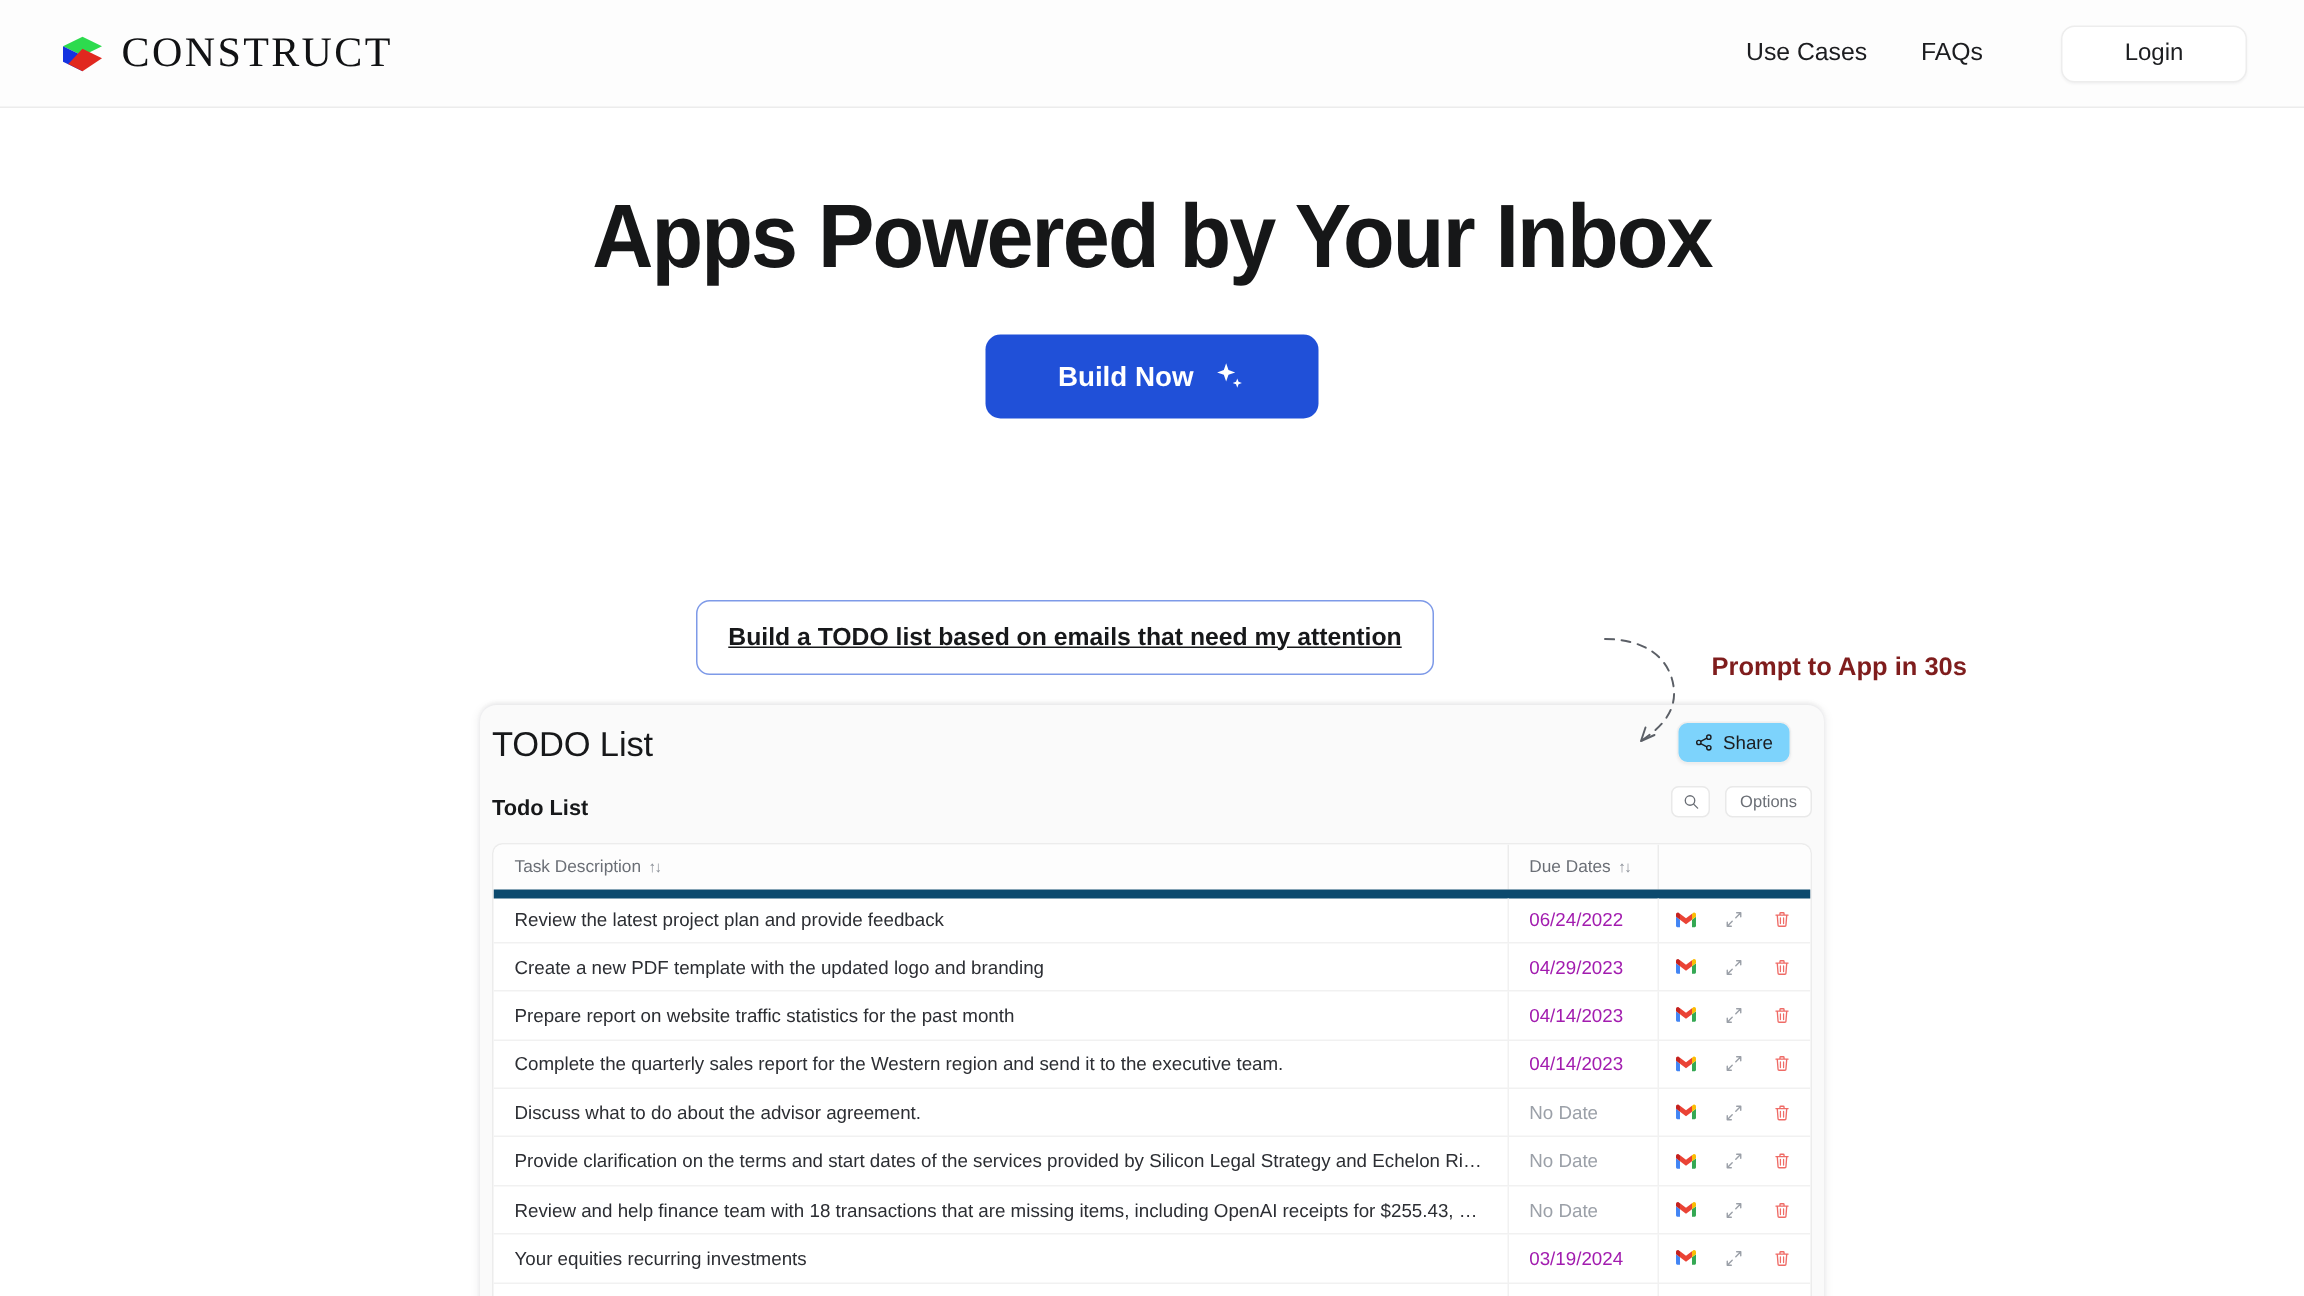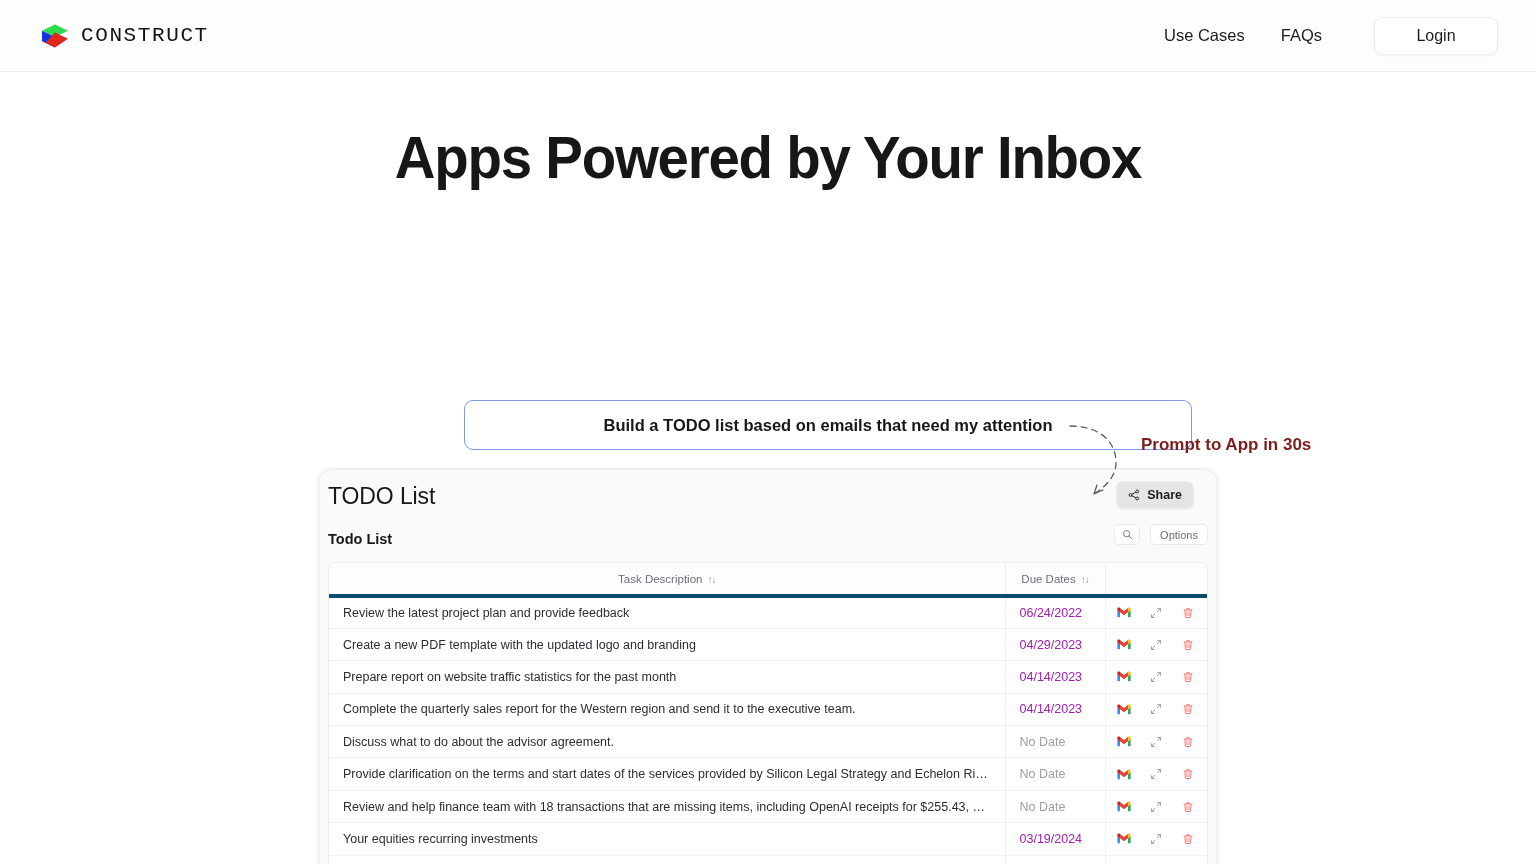--- a/index.html
+++ b/index.html
@@ -30,25 +30,25 @@
     position: absolute;
     left: 40px;
     display: flex;
     align-items: center;
     gap: 11px;
   }
 
   .logo-mark { width: 30px; height: 30px; display: block; }
 
   .brand-name {
-    font-size: 21px;
+    font-size: 28px;
     letter-spacing: 1.6px;
     color: #111214;
     font-weight: 400;
-    font-family: Liberation Mono, monospace;
+    font-family: Liberation Serif, serif;
   }
 
   .nav {
     position: absolute;
     right: 38px;
     display: flex;
     align-items: center;
     gap: 0;
   }
 
@@ -124,33 +124,34 @@
     cursor: pointer;
   }
 
   .sparkle-icon { display: block; }
 
   
   .prompt-box {
     position: absolute;
     left: 464px;
     top: 400px;
-    width: 728px;
+    width: 492px;
     height: 50px;
     background: #ffffff;
     border: 1.6px solid #7e9ae8;
     border-radius: 9px;
     display: flex;
     align-items: center;
     justify-content: center;
     font-size: 16.5px;
     font-weight: 700;
     color: #17181a;
     z-index: 20;
     cursor: text;
+    text-decoration: underline;
   }
 
   
   .annot-arrow {
     position: absolute;
     left: 1068px;
     top: 420px;
     z-index: 22;
     pointer-events: none;
   }
@@ -197,25 +198,25 @@
 
   .share-btn {
     position: absolute;
     right: 22px;
     top: 11px;
     height: 28px;
     padding: 0 11px;
     display: inline-flex;
     align-items: center;
     gap: 7px;
-    background: #e5e5e5;
+    background: #7dd3fc;
     border: 1px solid #eeeeee;
     border-radius: 7px;
     font-size: 12.5px;
-    font-weight: 700;
+    font-weight: 400;
     color: #1c1d20;
     font-family: "Liberation Sans", sans-serif;
     cursor: pointer;
     box-shadow: 0 1px 2px rgba(16,24,40,0.05);
   }
 
   .subbar {
     position: relative;
     height: 34px;
     padding: 0 8px;
@@ -271,25 +272,25 @@
     border: 1px solid #ececec;
     border-radius: 7px;
     overflow: hidden;
   }
 
   table { width: 100%; border-collapse: collapse; table-layout: fixed; }
 
   thead th {
     height: 33px;
     background: #fdfdfd;
-    border-bottom: 4px solid #0c4a6e;
+    border-bottom: 6px solid #0c4a6e;
     font-size: 11.5px;
     font-weight: 400;
     color: #6b6f76;
-    text-align: center;
+    text-align: left;
     padding: 0 14px;
     white-space: nowrap;
   }
 
   th.col-desc { width: 676px; border-right: 1px solid #ececec; }
   th.col-date { width: 100px; border-right: 1px solid #ececec; }
   th.col-act  { width: 102px; }
 
   .sort-arrows { margin-left: 5px; color: #8b9098; font-size: 10px; letter-spacing: -1px; }
 
@@ -339,20 +340,29 @@
   <div class="nav">
     <a class="nav-link">Use Cases</a>
     <a class="nav-link">FAQs</a>
     <button class="login-btn">Login</button>
   </div>
 </div>
 
 <div class="hero">
   <h1 class="hero-title">Apps Powered by Your Inbox</h1>
   <div class="hero-sub">
+  </div>
+  <div class="build-wrap">
+    <button class="build-btn">
+      <span>Build Now</span>
+      <svg class="sparkle-icon" width="22" height="22" viewBox="0 0 24 24">
+        <path d="M9.2 2.4 L10.9 7.3 L15.8 9 L10.9 10.7 L9.2 15.6 L7.5 10.7 L2.6 9 L7.5 7.3 Z" fill="#ffffff"></path>
+        <path d="M17.3 13.4 L18.2 15.9 L20.7 16.8 L18.2 17.7 L17.3 20.2 L16.4 17.7 L13.9 16.8 L16.4 15.9 Z" fill="#ffffff"></path>
+      </svg>
+    </button>
   </div>
 </div>
 
 <div class="prompt-box">Build a TODO list based on emails that need my attention</div>
 
 <svg class="annot-arrow" width="80" height="90" viewBox="0 0 80 90">
   <path d="M2 6 C 28 6, 46 18, 48 40 C 49 56, 38 66, 26 74" fill="none" stroke="#5b5f66" stroke-width="1.3" stroke-dasharray="6,5" stroke-linecap="round"></path>
   <path d="M26 74 L 35 70 M26 74 L 29 65" fill="none" stroke="#5b5f66" stroke-width="1.3" stroke-linecap="round"></path>
 </svg>
 <div class="annot-label">Prompt to App in 30s</div>

